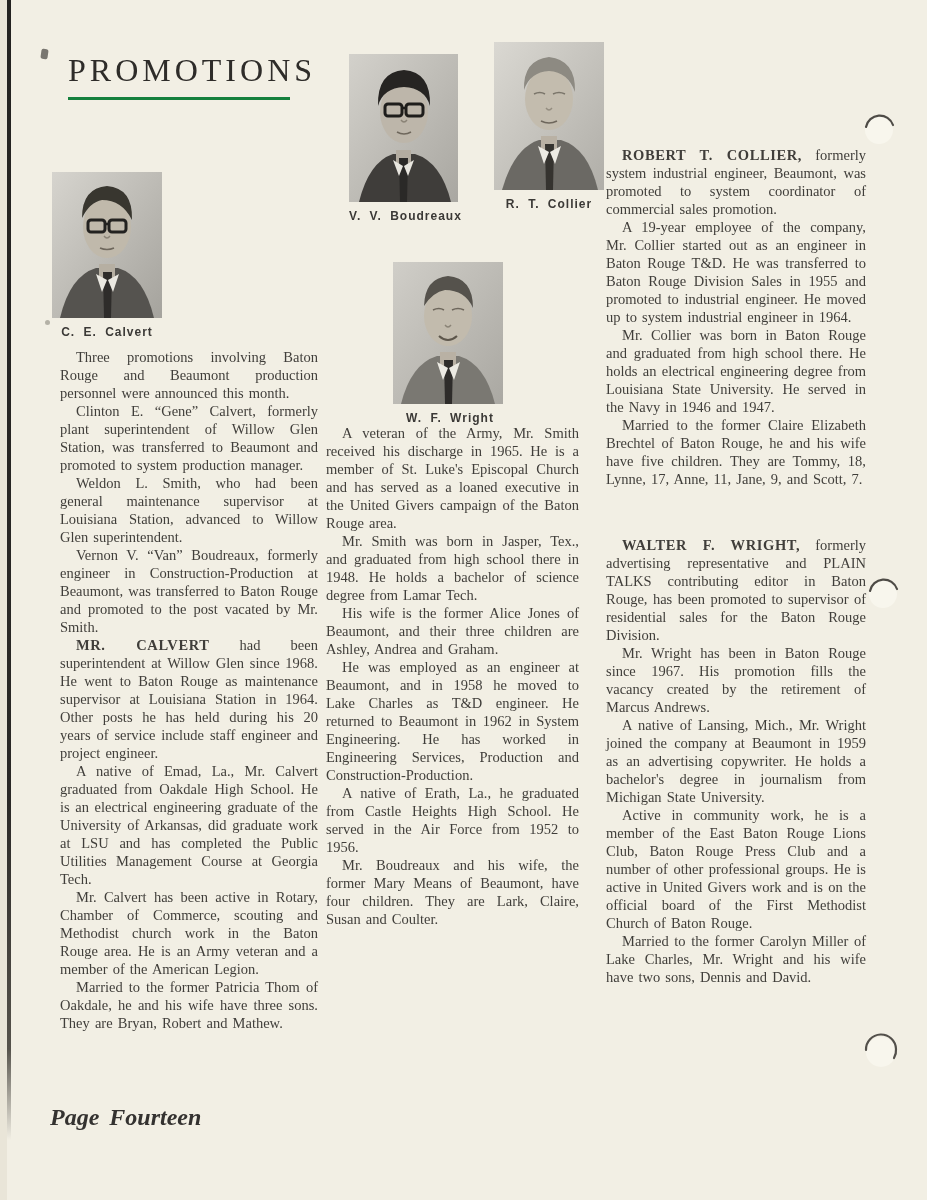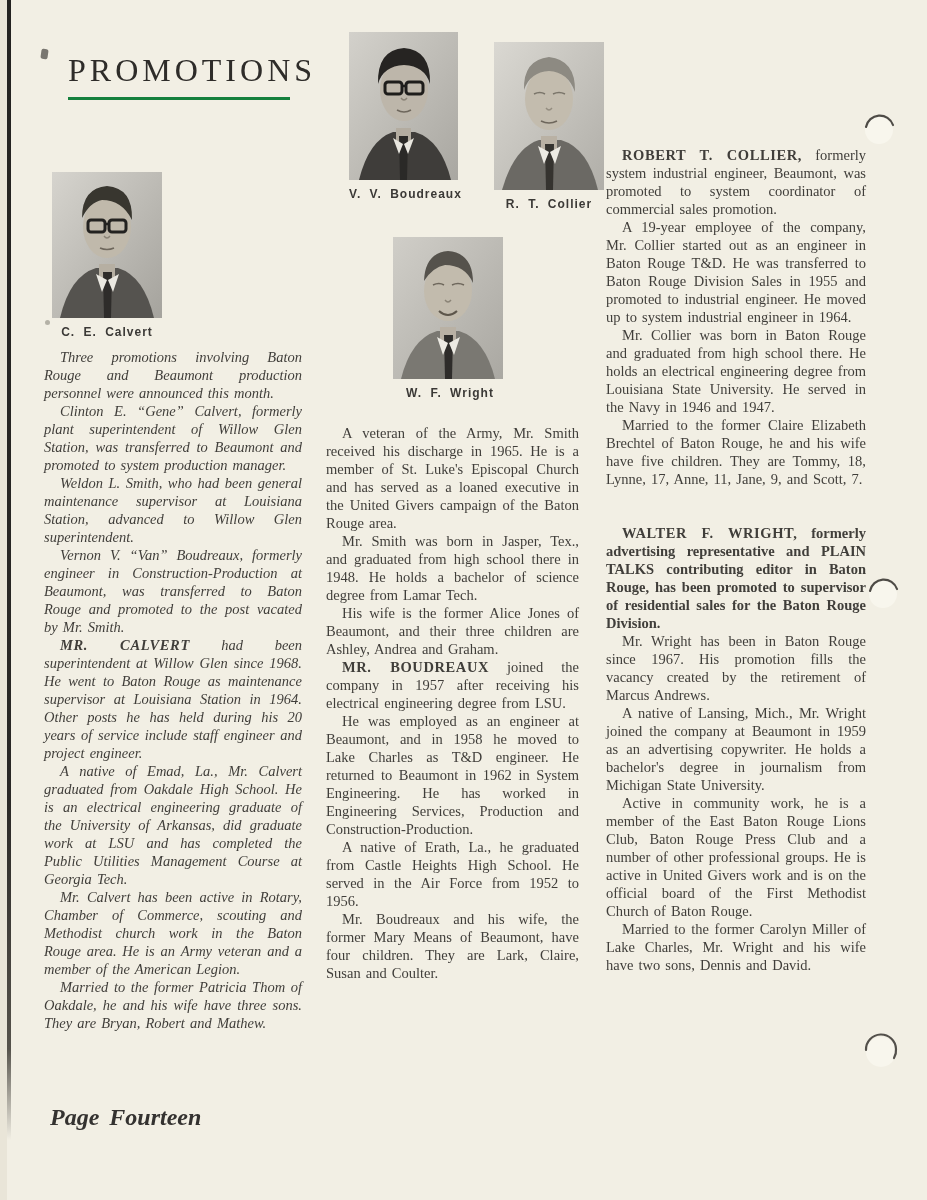--- a/index.html
+++ b/index.html
@@ -47,42 +47,42 @@
   .photo{display:block;background:#c6c4be;}
   .figure figcaption{
     text-align:center;
     font-family:"Liberation Sans", sans-serif;
     font-size:12px;font-weight:700;color:#3b3936;
     letter-spacing:1px;
     margin-top:7px;
     word-spacing:4px;
     white-space:nowrap;
   }
-  .fig-boudreaux{left:323px;top:32px;width:109px;padding-left:26px;}
+  .fig-boudreaux{left:323px;top:54px;width:109px;padding-left:26px;}
   .fig-collier{left:462px;top:42px;width:110px;padding-left:32px;}
   .fig-calvert{left:52px;top:172px;width:110px;}
-  .fig-wright{left:393px;top:237px;width:114px;}
+  .fig-wright{left:393px;top:262px;width:114px;}
   
   .col{
     position:absolute;
     color:#403e3a;
     text-align:justify;
   }
-  .col-left{left:44px;top:348px;width:258px;font-style:italic;}
+  .col-left{left:60px;top:348px;width:258px;}
   .col-mid{left:326px;top:424px;width:253px;}
   .col-right{left:606px;top:146px;width:260px;}
   .para{
     margin:0;
     font-size:14.5px;
     line-height:18px;
     text-indent:16px;
     word-spacing:1.5px;
   }
   .para strong{letter-spacing:.6px;}
-  .para.gap{margin-top:36px;font-weight:bold;}
+  .para.gap{margin-top:48px;}
   
   .page-number{
     position:absolute;left:50px;top:1104px;
     font-family:"Liberation Serif", serif;
     font-style:italic;font-weight:700;
     font-size:24px;color:#343230;
     word-spacing:4px;
   }
   
   .hole{position:absolute;}
@@ -207,21 +207,20 @@
       <p class="para">Vernon V. “Van” Boudreaux, formerly engineer in Construction-Production at Beaumont, was transferred to Baton Rouge and promoted to the post vacated by Mr. Smith.</p>
       <p class="para"><strong>MR. CALVERT</strong> had been superintendent at Willow Glen since 1968. He went to Baton Rouge as maintenance supervisor at Louisiana Station in 1964. Other posts he has held during his 20 years of service include staff engineer and project engineer.</p>
       <p class="para">A native of Emad, La., Mr. Calvert graduated from Oakdale High School. He is an electrical engineering graduate of the University of Arkansas, did graduate work at LSU and has completed the Public Utilities Management Course at Georgia Tech.</p>
       <p class="para">Mr. Calvert has been active in Rotary, Chamber of Commerce, scouting and Methodist church work in the Baton Rouge area. He is an Army veteran and a member of the American Legion.</p>
       <p class="para">Married to the former Patricia Thom of Oakdale, he and his wife have three sons. They are Bryan, Robert and Mathew.</p>
     </div>
   <div class="col col-mid" id="col-mid">
       <p class="para">A veteran of the Army, Mr. Smith received his discharge in 1965. He is a member of St. Luke's Episcopal Church and has served as a loaned executive in the United Givers campaign of the Baton Rouge area.</p>
       <p class="para">Mr. Smith was born in Jasper, Tex., and graduated from high school there in 1948. He holds a bachelor of science degree from Lamar Tech.</p>
       <p class="para">His wife is the former Alice Jones of Beaumont, and their three children are Ashley, Andrea and Graham.</p>
-      <p class="para"><strong>MR. BOUDREAUX</strong> joined the company in 1957 after receiving his electrical engineering degree from LSU.</p>
       <p class="para">He was employed as an engineer at Beaumont, and in 1958 he moved to Lake Charles as T&amp;D engineer. He returned to Beaumont in 1962 in System Engineering. He has worked in Engineering Services, Production and Construction-Production.</p>
       <p class="para">A native of Erath, La., he graduated from Castle Heights High School. He served in the Air Force from 1952 to 1956.</p>
       <p class="para">Mr. Boudreaux and his wife, the former Mary Means of Beaumont, have four children. They are Lark, Claire, Susan and Coulter.</p>
     </div>
   <div class="col col-right" id="col-right">
       <p class="para"><strong>ROBERT T. COLLIER,</strong> formerly system industrial engineer, Beaumont, was promoted to system coordinator of commercial sales promotion.</p>
       <p class="para">A 19-year employee of the company, Mr. Collier started out as an engineer in Baton Rouge T&amp;D. He was transferred to Baton Rouge Division Sales in 1955 and promoted to industrial engineer. He moved up to system industrial engineer in 1964.</p>
       <p class="para">Mr. Collier was born in Baton Rouge and graduated from high school there. He holds an electrical engineering degree from Louisiana State University. He served in the Navy in 1946 and 1947.</p>
       <p class="para">Married to the former Claire Elizabeth Brechtel of Baton Rouge, he and his wife have five children. They are Tommy, 18, Lynne, 17, Anne, 11, Jane, 9, and Scott, 7.</p>
       <p class="para gap"><strong>WALTER F. WRIGHT,</strong> formerly advertising representative and PLAIN TALKS contributing editor in Baton Rouge, has been promoted to supervisor of residential sales for the Baton Rouge Division.</p>

